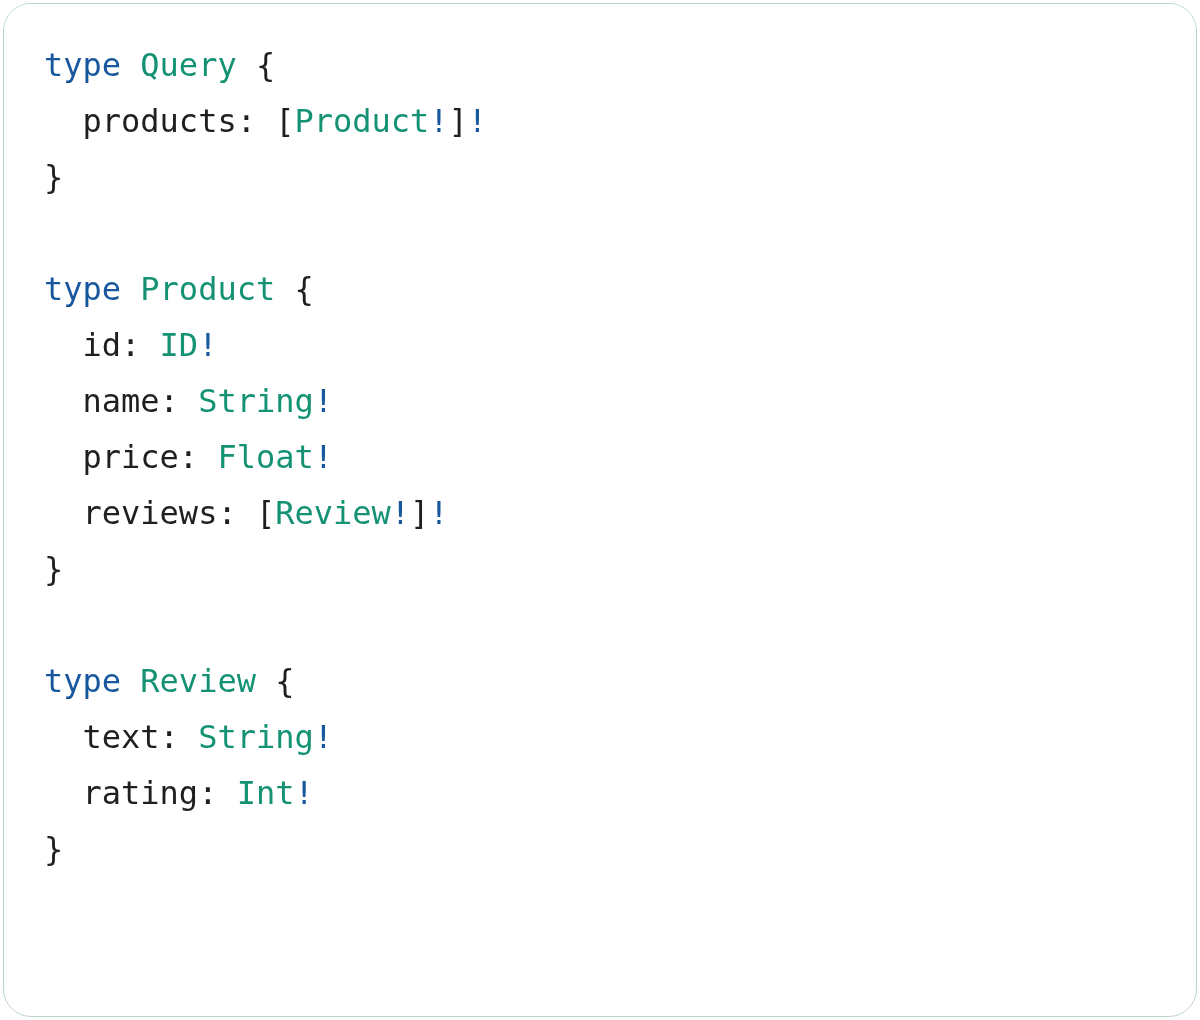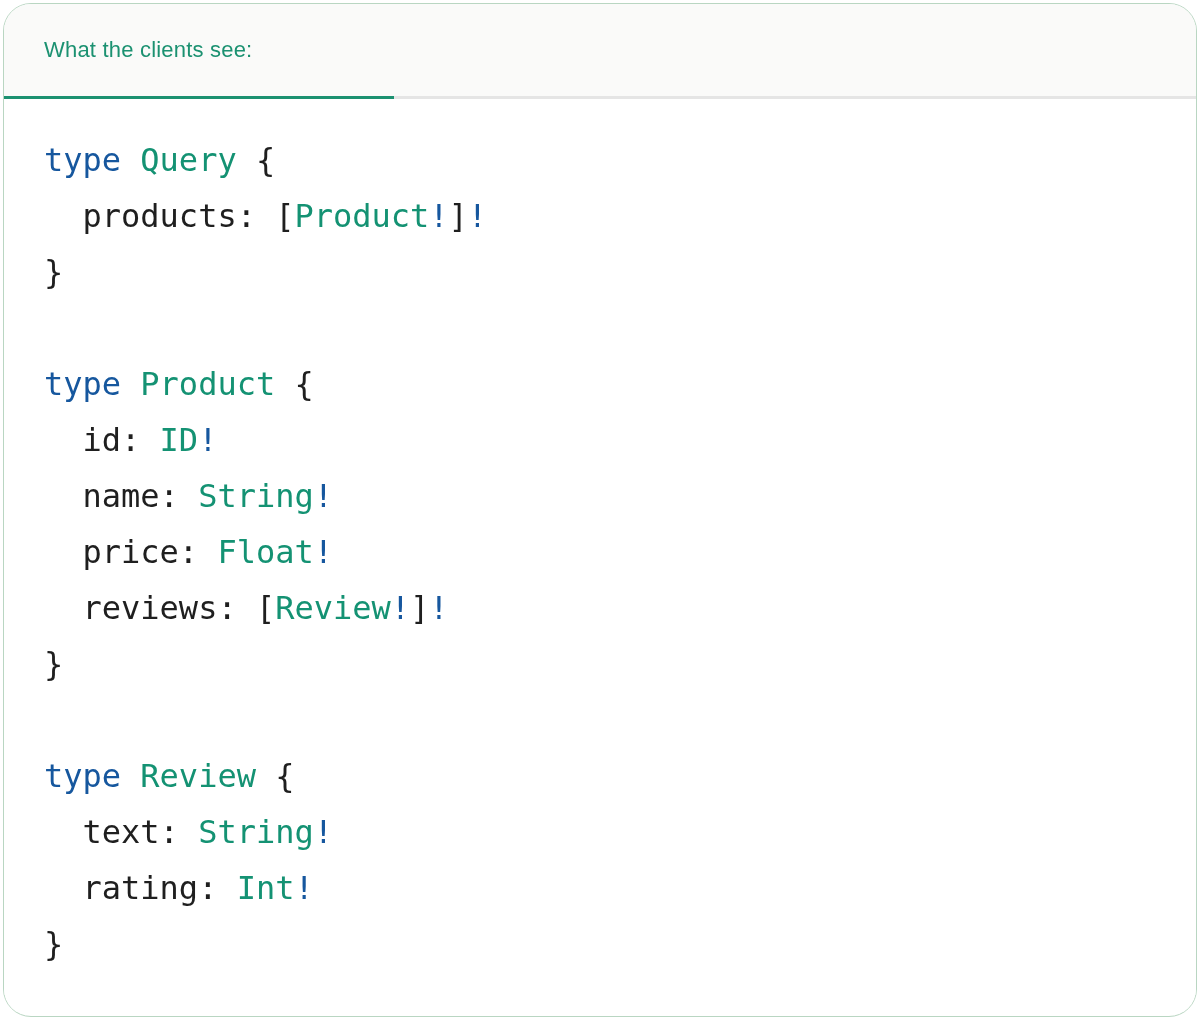--- a/index.html
+++ b/index.html
@@ -58,19 +58,14 @@
   }
   .code-line{height:56px;}
   .tok-blue{color:var(--keyword-blue);}
   .tok-green{color:var(--type-green);}
   .tok-ink{color:var(--ink);}
 </style>
 </head>
 <body>
 
 <div class="card">
-  <div class="tabbar">
-    <div class="tab">
-      <span class="tab-label">What the clients see:</span>
-    </div>
-  </div>
   <div class="code"><div class="code-line"><span class="tok-blue">type</span><span class="tok-ink"> </span><span class="tok-green">Query</span><span class="tok-ink"> {</span></div><div class="code-line"><span class="tok-ink">  products: [</span><span class="tok-green">Product</span><span class="tok-blue">!</span><span class="tok-ink">]</span><span class="tok-blue">!</span></div><div class="code-line"><span class="tok-ink">}</span></div><div class="code-line">&nbsp;</div><div class="code-line"><span class="tok-blue">type</span><span class="tok-ink"> </span><span class="tok-green">Product</span><span class="tok-ink"> {</span></div><div class="code-line"><span class="tok-ink">  id: </span><span class="tok-green">ID</span><span class="tok-blue">!</span></div><div class="code-line"><span class="tok-ink">  name: </span><span class="tok-green">String</span><span class="tok-blue">!</span></div><div class="code-line"><span class="tok-ink">  price: </span><span class="tok-green">Float</span><span class="tok-blue">!</span></div><div class="code-line"><span class="tok-ink">  reviews: [</span><span class="tok-green">Review</span><span class="tok-blue">!</span><span class="tok-ink">]</span><span class="tok-blue">!</span></div><div class="code-line"><span class="tok-ink">}</span></div><div class="code-line">&nbsp;</div><div class="code-line"><span class="tok-blue">type</span><span class="tok-ink"> </span><span class="tok-green">Review</span><span class="tok-ink"> {</span></div><div class="code-line"><span class="tok-ink">  text: </span><span class="tok-green">String</span><span class="tok-blue">!</span></div><div class="code-line"><span class="tok-ink">  rating: </span><span class="tok-green">Int</span><span class="tok-blue">!</span></div><div class="code-line"><span class="tok-ink">}</span></div></div>
 </div>
 
 </body></html>

